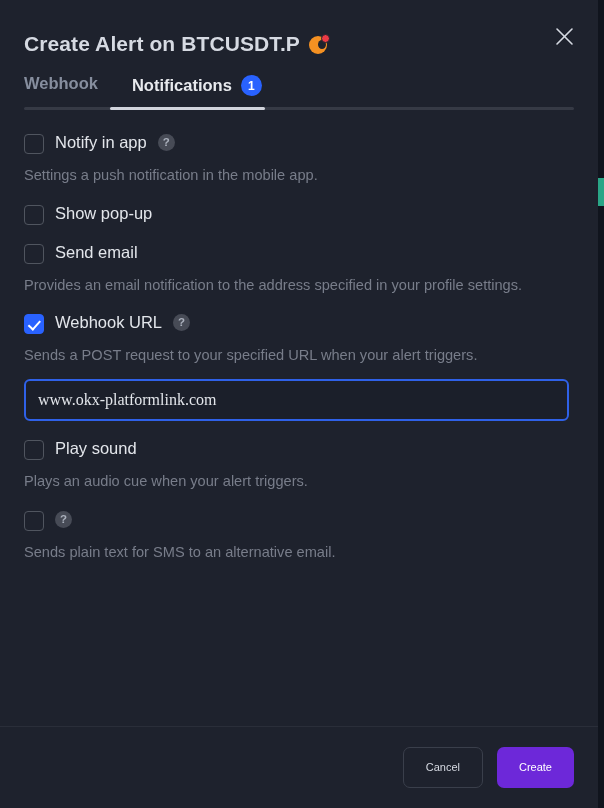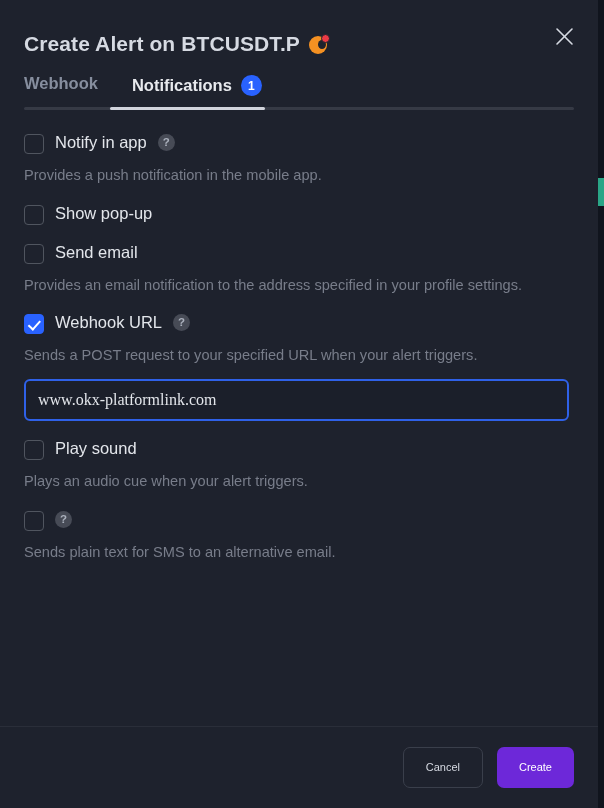--- a/index.html
+++ b/index.html
@@ -319,21 +319,21 @@
   </div>
 
   <div class="body">
 
     <div class="option">
       <div class="opt-row">
         <span class="checkbox"></span>
         <span class="opt-label">Notify in app</span>
         <span class="help-icon">?</span>
       </div>
-      <div class="opt-desc">Provides a push notification in the mobile app.</div>
+      <div class="opt-desc">Settings a push notification in the mobile app.</div>
     </div>
 
     <div class="option">
       <div class="opt-row">
         <span class="checkbox"></span>
         <span class="opt-label">Show pop-up</span>
       </div>
     </div>
 
     <div class="option">

